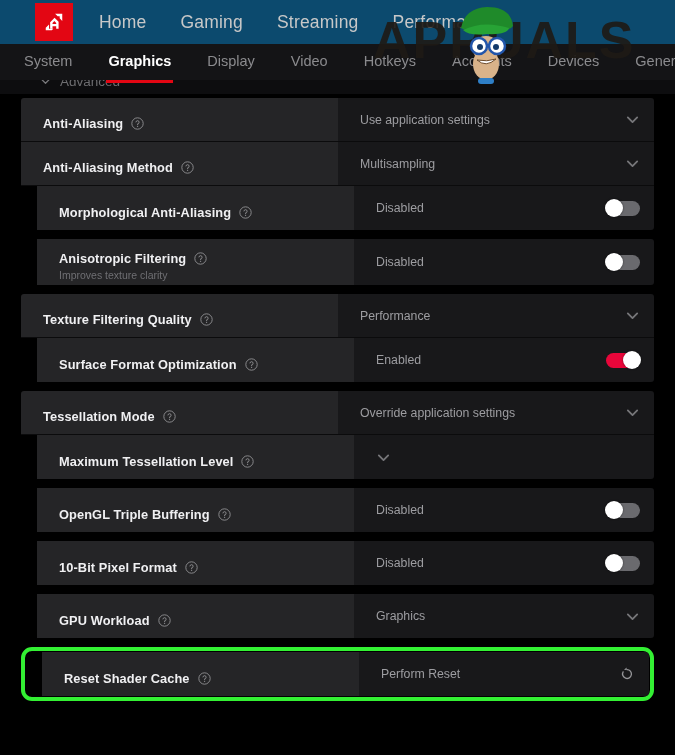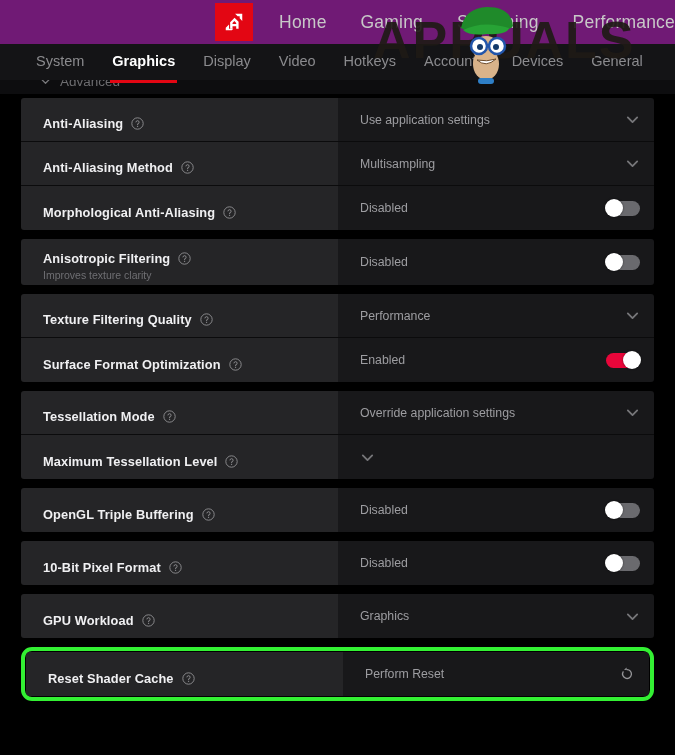--- a/index.html
+++ b/index.html
@@ -9,26 +9,25 @@
     height: 755px;
     background: #000000;
     font-family: "Liberation Sans", sans-serif;
     overflow: hidden;
     position: relative;
   }
 
   
   .topbar {
     height: 44px;
-    background: #701a75;
+    background: #0c4a6e;
     display: flex;
     align-items: center;
     position: relative;
     z-index: 5;
-    justify-content: flex-end;
   }
   .amd-logo {
     width: 38px;
     height: 38px;
     background: #e30613;
     margin-left: 35px;
     display: flex;
     align-items: center;
     justify-content: center;
     flex: none;
@@ -49,23 +48,24 @@
     white-space: nowrap;
   }
 
   
   .subbar {
     height: 36px;
     background: #141416;
     display: flex;
     align-items: center;
     padding-left: 36px;
-    gap: 28px;
+    gap: 36px;
     position: relative;
     z-index: 5;
+    justify-content: center;
   }
   .subnav-item {
     color: #8b8b8e;
     font-size: 14.5px;
     cursor: pointer;
     position: relative;
     white-space: nowrap;
     padding-bottom: 2px;
   }
   .subnav-item.active {
@@ -110,21 +110,21 @@
     border-radius: 3px;
     overflow: hidden;
     margin-bottom: 9px;
   }
   .row {
     display: flex;
     align-items: stretch;
     min-height: 44px;
     border-bottom: 1px solid #0b0b0c;
   }
-  .row:last-child { border-bottom: none; }
+  .row:last-child { border-bottom: none; margin-left: 16px; }
 
   .row-label {
     width: 317px;
     flex: none;
     background: #252527;
     display: flex;
     flex-direction: column;
     justify-content: center;
     padding: 12px 0 4px 22px;
   }

